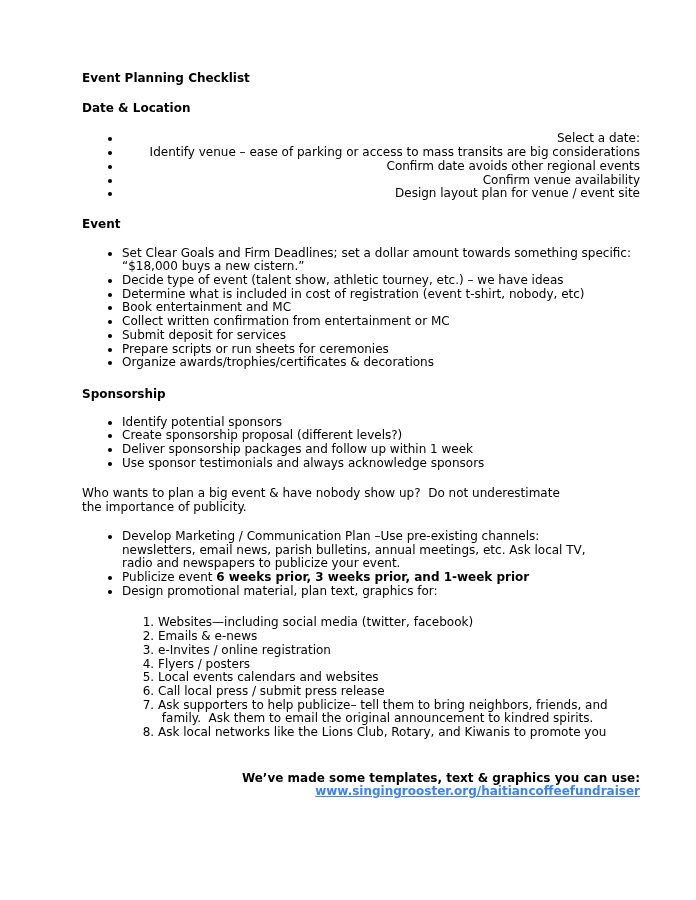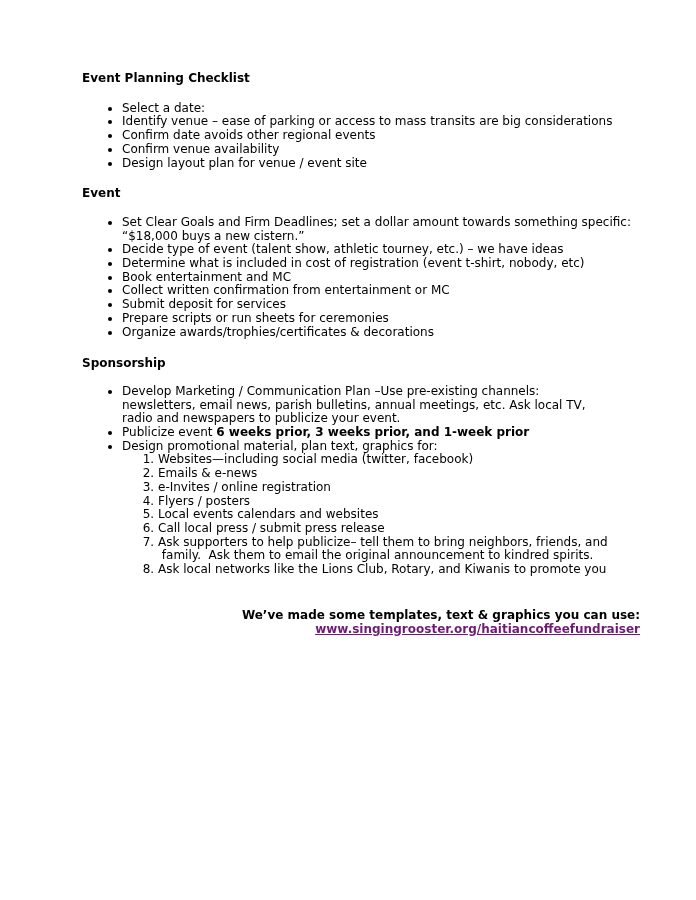--- a/index.html
+++ b/index.html
@@ -37,46 +37,47 @@
     margin: 0;
     padding: 0 0 0 40px;
     list-style-position: outside;
   }
   ol { padding-left: 76px; }
   li { white-space: pre-wrap; }
   .b { font-weight: bold; }
 
   
   .h-dateloc   { margin-bottom: 17px; }
-  .ul-dateloc  { margin-bottom: 17px; max-width: 525px; }
+  .ul-dateloc  { margin-bottom: 17px; max-width: 525px; text-align: right; }
   .h-event     { margin-bottom: 15px; }
   .ul-event    { margin-bottom: 18px; max-width: 515px; }
   .h-sponsor   { margin-bottom: 14px; }
   .ul-sponsor  { margin-bottom: 17px; max-width: 525px; }
   .h-marketing { margin-bottom: 13px; }
   .p-intro     { margin-bottom: 15px; max-width: 500px; }
-  .ul-marketing{ max-width: 482px; }
+  .ul-marketing{ margin-bottom: 18px; max-width: 482px; }
   .ol-promo    { margin-bottom: 32px; max-width: 502px; }
 
   .footer { padding-left: 16px; text-align: right; }
   .footer-note { font-weight: bold; }
   .footer-link {
     font-weight: bold;
-    color: #701a75;
+    color: #3b82f6;
     text-decoration: underline;
     display: inline-block;
   }
 </style>
 </head>
 <body>
 
 <div class="page">
 
   <h1>Event Planning Checklist</h1>
 
+  <h2 class="h-dateloc">Date &amp; Location</h2>
   <ul class="ul-dateloc">
     <li>Select a date:</li>
     <li>Identify venue – ease of parking or access to mass transits are big considerations</li>
     <li>Confirm date avoids other regional events</li>
     <li>Confirm venue availability</li>
     <li>Design layout plan for venue / event site</li>
   </ul>
 
   <h2 class="h-event">Event</h2>
   <ul class="ul-event">
@@ -84,21 +85,28 @@
     <li>Decide type of event (talent show, athletic tourney, etc.) – we have ideas</li>
     <li>Determine what is included in cost of registration (event t-shirt, nobody, etc)</li>
     <li>Book entertainment and MC</li>
     <li>Collect written confirmation from entertainment or MC</li>
     <li>Submit deposit for services</li>
     <li>Prepare scripts or run sheets for ceremonies</li>
     <li>Organize awards/trophies/certificates &amp; decorations</li>
   </ul>
 
   <h2 class="h-sponsor">Sponsorship</h2>
+  <ul class="ul-sponsor">
+    <li>Identify potential sponsors</li>
+    <li>Create sponsorship proposal (different levels?)</li>
+    <li>Deliver sponsorship packages and follow up within 1 week</li>
+    <li>Use sponsor testimonials and always acknowledge sponsors</li>
+  </ul>
 
+  <p class="p-intro">Who wants to plan a big event &amp; have nobody show up?  Do not underestimate the importance of publicity.</p>
   <ul class="ul-marketing">
     <li>Develop Marketing / Communication Plan –Use pre-existing channels: newsletters, email news, parish bulletins, annual meetings, etc. Ask local TV, radio and newspapers to publicize your event.</li>
     <li><span>Publicize event </span><span class="b">6 weeks prior, 3 weeks prior, and 1-week prior</span></li>
     <li>Design promotional material, plan text, graphics for:</li>
   </ul>
 
   <ol class="ol-promo">
     <li>Websites—including social media (twitter, facebook)</li>
     <li>Emails &amp; e-news</li>
     <li>e-Invites / online registration</li>

